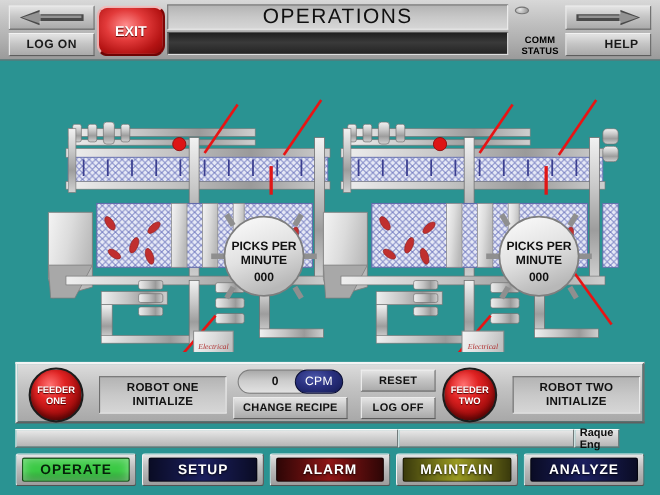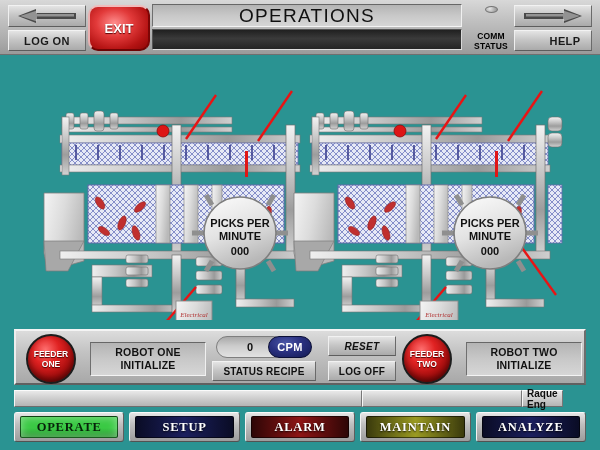--- a/index.html
+++ b/index.html
@@ -68,21 +68,21 @@
     position: absolute; left: 152px; top: 29px; width: 310px; height: 21px;
     background: linear-gradient(180deg,#202020 0%,#3a3a3a 45%,#242424 100%);
     border-top: 1px solid #545454; border-left: 1px solid #545454;
     border-right: 1px solid #d8d8d8; border-bottom: 1px solid #dedede;
     display: flex; align-items: center; padding-left: 6px;
     font-size: 10px; color: #cfcfcf;
   }
 
   #comm-wrap {
     position: absolute; left: 468px; top: 5px; width: 46px; height: 46px;
-    display: flex; flex-direction: column; align-items: center; gap: 16px;
+    display: flex; flex-direction: column;  gap: 16px;
   }
   #comm-led {
     width: 13px; height: 13px; border-radius: 50%; margin-top: 1px;
     background: radial-gradient(circle at 35% 32%, #e6e6e6 0%, #b6b6b6 50%, #8d8d8d 100%);
     border: 1px solid #757575;
   }
   #comm-label {
     margin-top: 2px; font-size: 8.5px; font-weight: bold; color: #000;
     text-align: center; line-height: 10px; letter-spacing: .2px;
   }
@@ -127,35 +127,35 @@
     border: 1px solid #7e7e7e;
     display: flex; align-items: center; justify-content: center;
     font-size: 11px; font-weight: bold; color: #111;
   }
   #cpm-badge {
     position: absolute; left: 52px; top: 0px; width: 44px; height: 22px;
     border-radius: 11px;
     background: radial-gradient(ellipse at 40% 30%, #4b57a8 0%, #2a3180 45%, #131a52 100%);
     border: 1px solid #0b0f36;
     display: flex; align-items: center; justify-content: center;
-    font-size: 11px; font-weight: bold; color: #fff; letter-spacing: .4px;
+    font-size: 11px; font-weight: normal; color: #fff; letter-spacing: .4px;
   }
   #change-recipe {
     position: absolute; left: 196px; top: 30px; width: 104px; height: 20px;
     display: flex; align-items: center; justify-content: center;
     font-size: 10px; font-weight: bold; color: #111; letter-spacing: .2px;
     cursor: pointer;
   }
   .small-btn {
     position: absolute; width: 68px; height: 20px;
     display: flex; align-items: center; justify-content: center;
     font-size: 10px; font-weight: bold; color: #111; letter-spacing: .3px;
     cursor: pointer;
   }
-  #reset-btn  { left: 312px; top: 5px; font-style: italic; }
+  #reset-btn  { left: 312px; top: 5px; }
   #logoff-btn { left: 312px; top: 30px; }
 
   
   #status-bar {
     position: absolute; left: 14px; top: 390px; width: 492px; height: 17px;
     display: flex;
   }
   .status-seg {
     height: 17px;
     background: linear-gradient(180deg,#e9e9e9 0%,#d0d0d0 45%,#b4b4b4 100%);
@@ -171,21 +171,21 @@
   
   #tab-bar {
     position: absolute; left: 14px; top: 412px; width: 572px; height: 30px;
     display: flex; gap: 5px;
   }
   .tab {
     flex: 1 1 0; height: 30px; position: relative; cursor: pointer;
     background: linear-gradient(180deg,#e6e6e6 0%,#bfbfbf 40%,#9c9c9c 100%);
     border-top: 1px solid #fafafa; border-left: 1px solid #f2f2f2;
     border-right: 1px solid #5e5e5e; border-bottom: 1px solid #525252;
-    border-radius: 3px; padding: 3px 5px; font-family: Liberation Serif, serif;
+    border-radius: 3px; padding: 3px 5px;
   }
   .tab-inner {
     width: 100%; height: 100%; border-radius: 2px;
     display: flex; align-items: center; justify-content: center;
     font-size: 12.5px; font-weight: bold; letter-spacing: .8px;
     border: 1px solid rgba(0,0,0,.55);
   }
 </style>
 </head>
 <body style="background: rgb(42, 147, 146);">
@@ -499,21 +499,21 @@
     <div id="cpm-row">
       <div id="cpm-value">
         <span>0</span>
       </div>
       <div id="cpm-badge">
         <span>CPM</span>
       </div>
     </div>
 
     <div id="change-recipe" class="bevel-out">
-      <span>STATUS RECIPE</span>
+      <span>CHANGE RECIPE</span>
     </div>
 
     <div class="small-btn bevel-out" id="reset-btn">
       <span>RESET</span>
     </div>
     <div class="small-btn bevel-out" id="logoff-btn">
       <span>LOG OFF</span>
     </div>
 
     <div class="feeder-btn" id="feeder-two">

